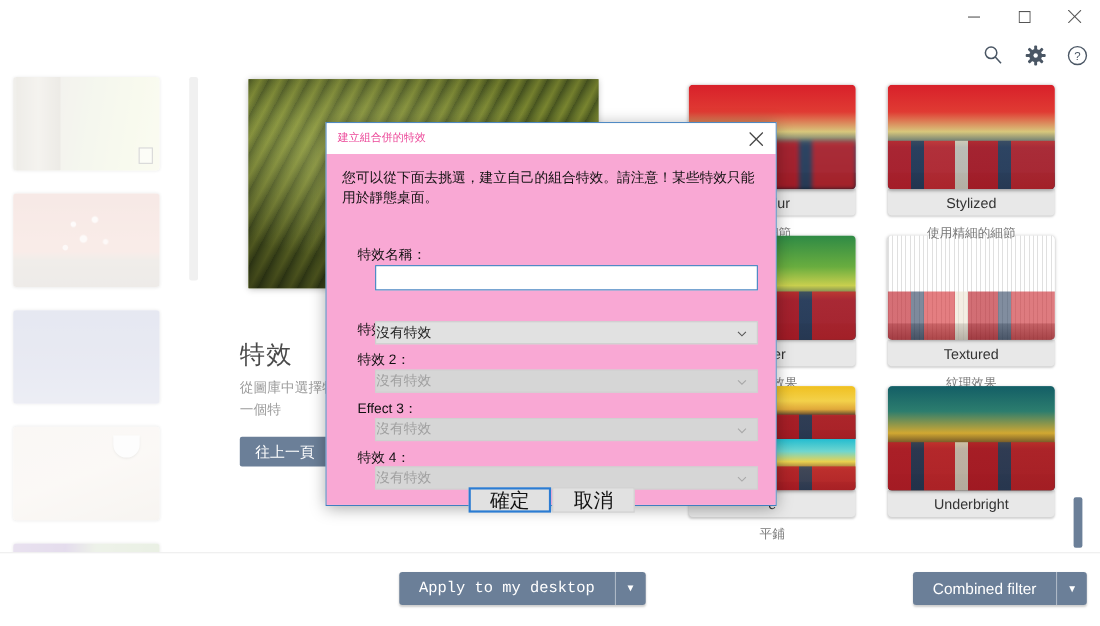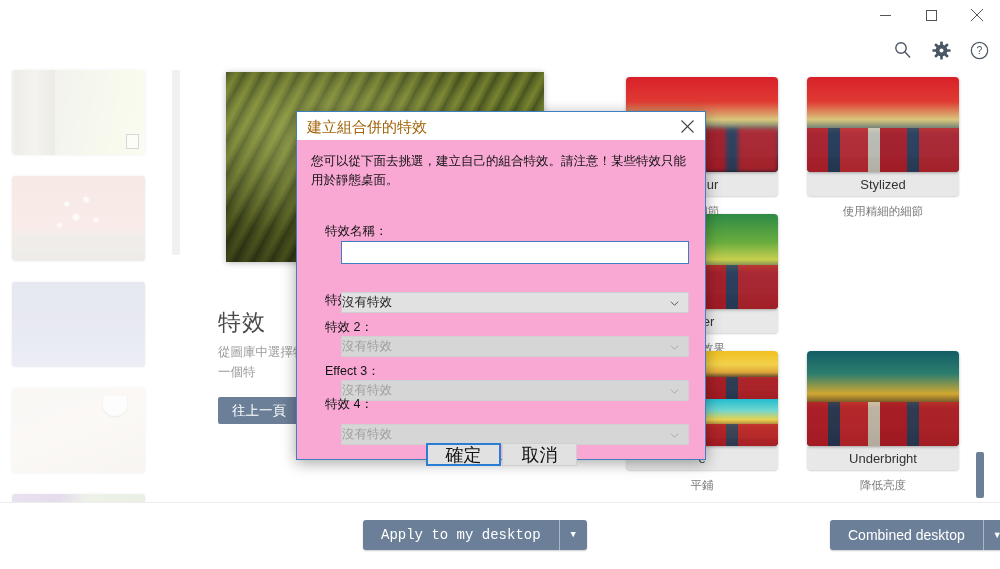--- a/index.html
+++ b/index.html
@@ -224,21 +224,21 @@
     background: #f0f0f0;
     border: 1px solid #3f7fbf;
     box-shadow: 0 3px 14px rgba(0,0,0,.35);
   }
   .dlg-title {
     position: absolute; left: 0; top: 0; width: 100%; height: 28px;
     background: #ffffff;
   }
   .dlg-title .txt {
     position: absolute; left: 10px; top: 6px;
-    font-size: 15px; color: #a16207;
+    font-size: 10px; color: #ec4899;
   }
   .dlg-close {
     position: absolute; right: 0; top: 0; width: 36px; height: 28px;
     display: flex; align-items: center; justify-content: center;
     color: #444;
   }
   .dlg-body { position: absolute; left: 0; top: 28px; right: 0; bottom: 0; background: #f9a8d4; }
   .dlg-msg {
     position: absolute; left: 14px; top: 12px; width: 384px;
     font-size: 12.5px; line-height: 19px; color: #111;
@@ -271,21 +271,21 @@
     font-size: 18px; color: #111;
     background: #e1e1e1; border: 1px solid #cfcfcf;
   }
   .dlg-ok { left: 129px; background: #e1e1e1; border: 2px solid #2b7cd3; }
   .dlg-cancel { left: 205px; }
 
   .lbl1 { top: 83px; }  .in1 { top: 101px; }
   .lbl2 { top: 152px; } .cb2 { top: 152px; }
   .lbl3 { top: 179px; } .cb3 { top: 196px; }
   .lbl4 { top: 223px; text-align: right; } .cb4 { top: 240px; }
-  .lbl5 { top: 256px; } .cb5 { top: 284px; }
+  .lbl5 { top: 268px; } .cb5 { top: 284px; }
 </style>
 </head>
 <body>
 
 <div id="app">
 
   <div class="titlebar">
     <div class="win-btn" id="btn-min">
       <svg width="11" height="11" viewBox="0 0 11 11">
           <line x1="0" y1="5.5" x2="11" y2="5.5" stroke="#555" stroke-width="1"></line>
@@ -368,20 +368,27 @@
     </div>
 
     <div class="eff-card" style="left:40px;  top:152px;">
       <div class="eff-thumb">
           <div class="art sky-green bldg"></div>
         </div>
       <div class="eff-name">filter</div>
       <div class="eff-sub">色彩效果</div>
     </div>
 
+    <div class="eff-card" style="left:221px; top:152px;">
+      <div class="eff-thumb">
+          <div class="art sky-teal bldg art-tex"></div>
+        </div>
+      <div class="eff-name">Textured</div>
+      <div class="eff-sub">紋理效果</div>
+    </div>
 
     <div class="eff-card" style="left:40px;  top:289px;">
       <div class="eff-thumb">
         <div class="art art-tile">
           <div class="half top">
               <div class="art sky-gold bldg"></div>
             </div>
           <div class="half bot">
               <div class="art sky-cyan bldg"></div>
             </div>
@@ -389,35 +396,34 @@
       </div>
       <div class="eff-name">e</div>
       <div class="eff-sub">平鋪</div>
     </div>
 
     <div class="eff-card" style="left:221px; top:289px;">
       <div class="eff-thumb">
           <div class="art sky-dark bldg"></div>
         </div>
       <div class="eff-name">Underbright</div>
-      <div class="eff-sub">降低亮度</div>
     </div>
 
   </div>
   <div class="right-scroll"></div>
 
   <div class="bottom-bar"></div>
 
   <div class="split-btn" id="apply-btn">
     <div class="lbl">Apply to my desktop</div>
     <div class="arrow">▼</div>
   </div>
 
   <div class="split-btn" id="combined-btn">
-    <div class="lbl">Combined desktop</div>
+    <div class="lbl">Combined filter</div>
     <div class="arrow">▼</div>
   </div>
 
   <div class="dialog">
 
     <div class="dlg-title">
       <div class="txt">建立組合併的特效</div>
       <div class="dlg-close">
         <svg width="13" height="13" viewBox="0 0 13 13">
             <line x1="0.5" y1="0.5" x2="12.5" y2="12.5" stroke="#444" stroke-width="1.1"></line>

